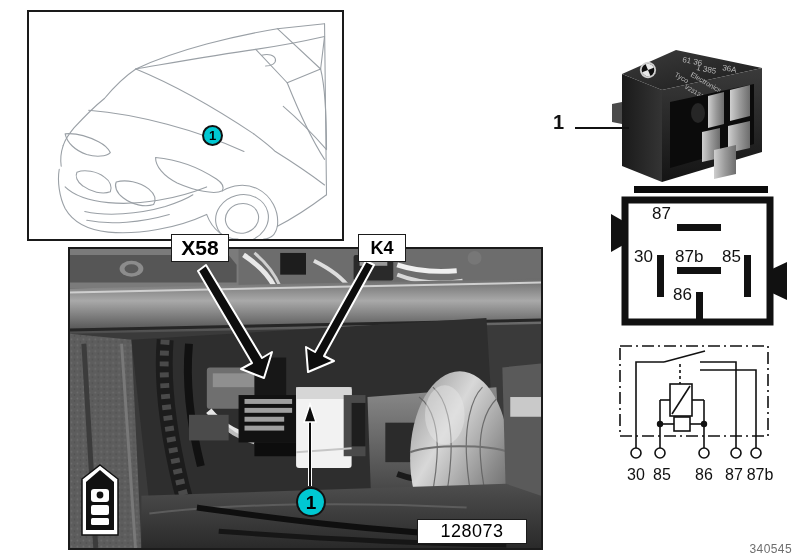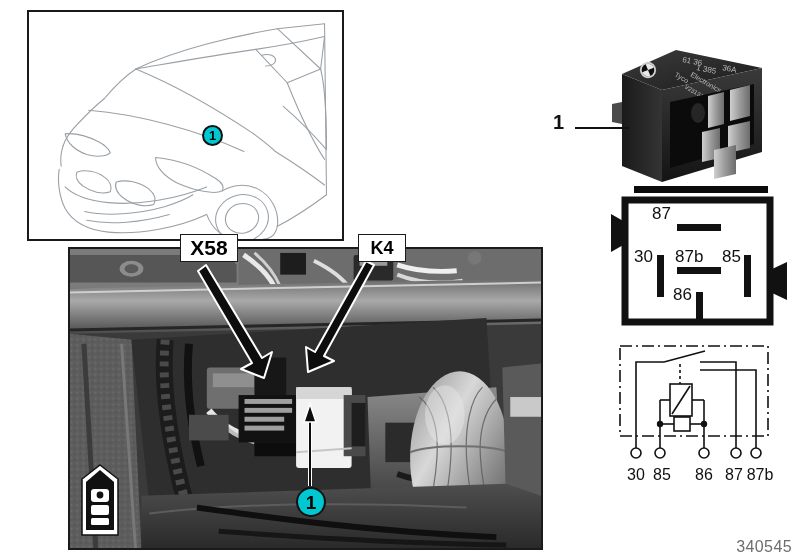--- a/index.html
+++ b/index.html
@@ -71,21 +71,21 @@
     border: 1.5px solid #1b1b1b;
     color: #000000;
     font-weight: bold;
     display: flex;
     align-items: center;
     justify-content: center;
     box-sizing: border-box;
     z-index: 30;
   }
   #label-x58 {
-    left: 180px; top: 234px;
+    left: 171px; top: 234px;
     width: 58px; height: 28px;
     font-size: 21px;
   }
   #label-k4 {
     left: 358px; top: 234px;
     width: 48px; height: 28px;
     font-size: 18px;
   }
   #photo-number {
     left: 417px; top: 519px;
@@ -146,21 +146,21 @@
     position: absolute;
     left: 608px; top: 340px;
     width: 185px; height: 148px;
   }
   #schematic-svg { display: block; width: 100%; height: 100%; }
 
   
   #drawing-number {
     position: absolute;
     right: 8px; bottom: 4px;
-    font-size: 16px;
+    font-size: 12px;
     color: #6e6e6e;
     letter-spacing: 0.4px;
   }
 
   .svg-text {
     font-family: "Liberation Sans", sans-serif;
     fill: #111111;
   }
 </style>
 </head>
@@ -348,20 +348,21 @@
       <path d="M310 486 L310 418" stroke="#ffffff" stroke-width="4" fill="none"></path>
       <path d="M310 486 L310 418" stroke="#0d0d0d" stroke-width="2" fill="none"></path>
       <path d="M310 404 L316 422 L304 422 Z" fill="#0d0d0d" stroke="#ffffff" stroke-width="1.5"></path>
     </g>
   </svg>
 
   <div class="photo-label" id="label-x58">X58</div>
 
   <div class="photo-label" id="label-k4">K4</div>
 
+  <div class="photo-label" id="photo-number">128073</div>
 
   <div class="badge" id="photo-badge">1</div>
 
   <svg id="view-icon" viewBox="0 0 40 72">
     <path d="M20 1 L38 15 L38 71 L2 71 L2 15 Z" fill="#ffffff" stroke="#111111" stroke-width="1.5"></path>
     <path d="M20 6 L34 18 L34 66 L6 66 L6 18 Z" fill="#111111"></path>
     <rect x="11" y="25" width="18" height="13" rx="3" fill="#ffffff"></rect>
     <circle cx="20" cy="31" r="3.4" fill="#111111"></circle>
     <rect x="11" y="41" width="18" height="10" rx="2" fill="#ffffff"></rect>
     <rect x="11" y="54" width="18" height="7" rx="1.5" fill="#ffffff"></rect>

